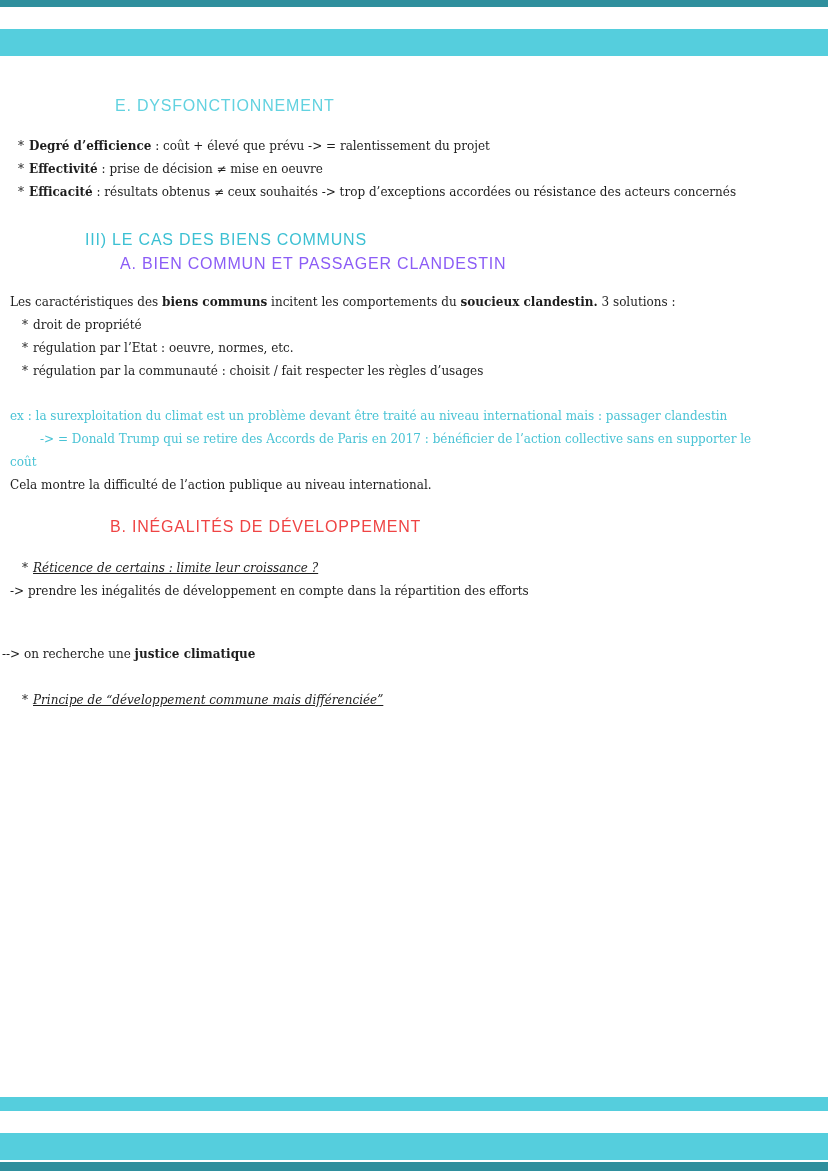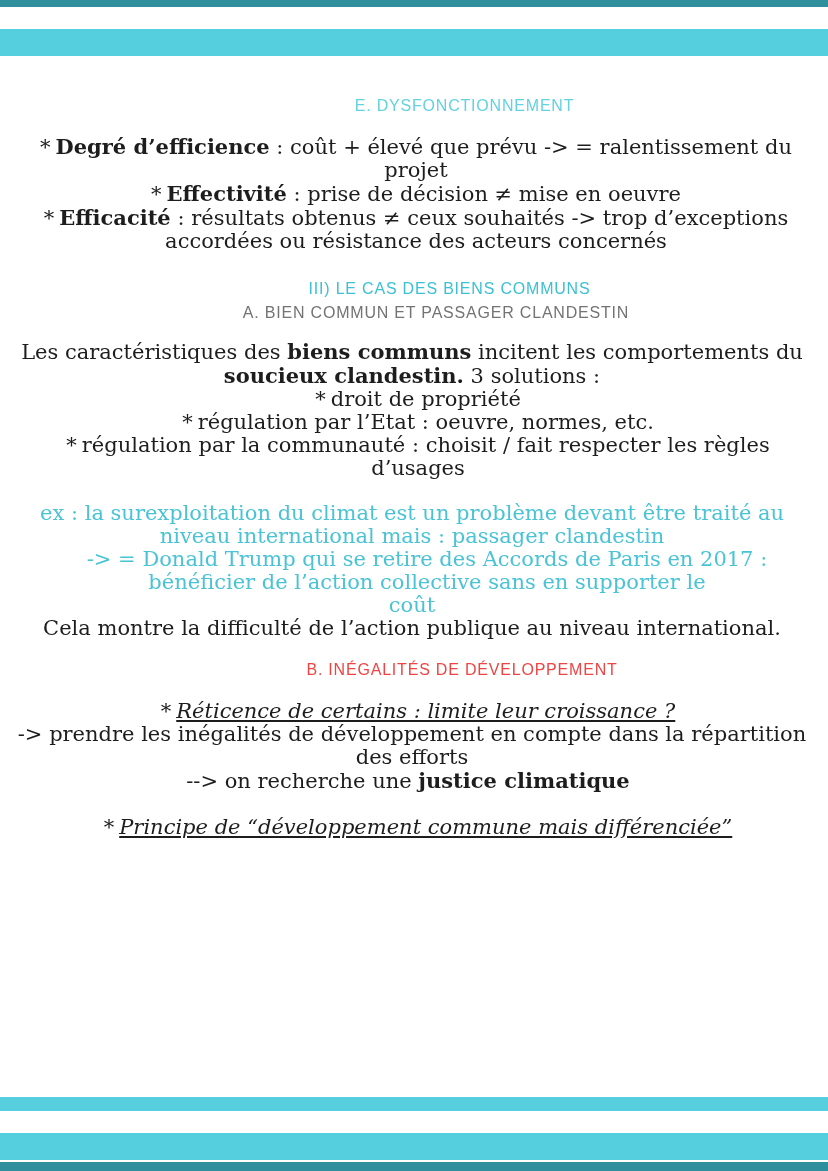--- a/index.html
+++ b/index.html
@@ -14,47 +14,47 @@
     overflow: hidden;
     margin: 0 auto;
   }
   .bar { position: absolute; left: 0; right: 0; }
   .bar-top-dark   { top: 0;      height: 7px;  background: #2f8f9d; }
   .bar-top        { top: 29px;   height: 27px; background: #55cedd; }
   .bar-bottom-1   { top: 1097px; height: 14px; background: #55cedd; }
   .bar-bottom-2   { top: 1133px; height: 27px; background: #55cedd; }
   .bar-bottom-dark{ top: 1162px; height: 9px;  background: #2f8f9d; }
 
-  .content { position: absolute; top: 96px; left: 10px; right: 14px; text-align: center; }
+  .content { position: absolute; top: 96px; left: 10px; right: 14px; }
 
   .heading {
     font-family: "Liberation Sans", sans-serif;
     font-weight: 400;
     letter-spacing: 0.8px;
     font-size: 16px;
     line-height: 19px;
   }
   .h-e   { color: #62d2e0; margin-left: 105px; margin-bottom: 20px; }
   .h-iii { color: #3cc0d3; margin-left: 75px;  margin-bottom: 5px; }
-  .h-a   { color: #737373; margin-left: 48px; margin-bottom: 18px; }
+  .h-a   { color: #8b5cf6; margin-left: 110px; margin-bottom: 18px; }
   .h-b   { color: #ef4444; margin-left: 100px; margin-top: 20px; margin-bottom: 21px; }
 
-  .line { font-size: 21px; line-height: 23px; }
+  .line { font-size: 12px; line-height: 23px; }
   .bullets-e { padding-left: 8px; margin-bottom: 26px; }
   .bullets-iii { padding-left: 12px; }
   .marker { margin-right: 5px; }
   b { font-weight: 700; }
 
   .ex-block { color: #49c3d5; margin-top: 22px; }
   .ex-indent { padding-left: 30px; }
 
   .upoint-title { font-style: italic; text-decoration: underline; }
   .point-title-line { padding-left: 12px; }
   .point-block { margin-bottom: 23px; }
-  .arrow2 { margin-left: -8px; }
+  .arrow2 { margin-left: -8px; margin-top: 40px; }
 </style>
 </head>
 <body>
 
 <div class="page">
 
   <div class="bar bar-top-dark"></div>
   <div class="bar bar-top"></div>
 
   <div class="content">

